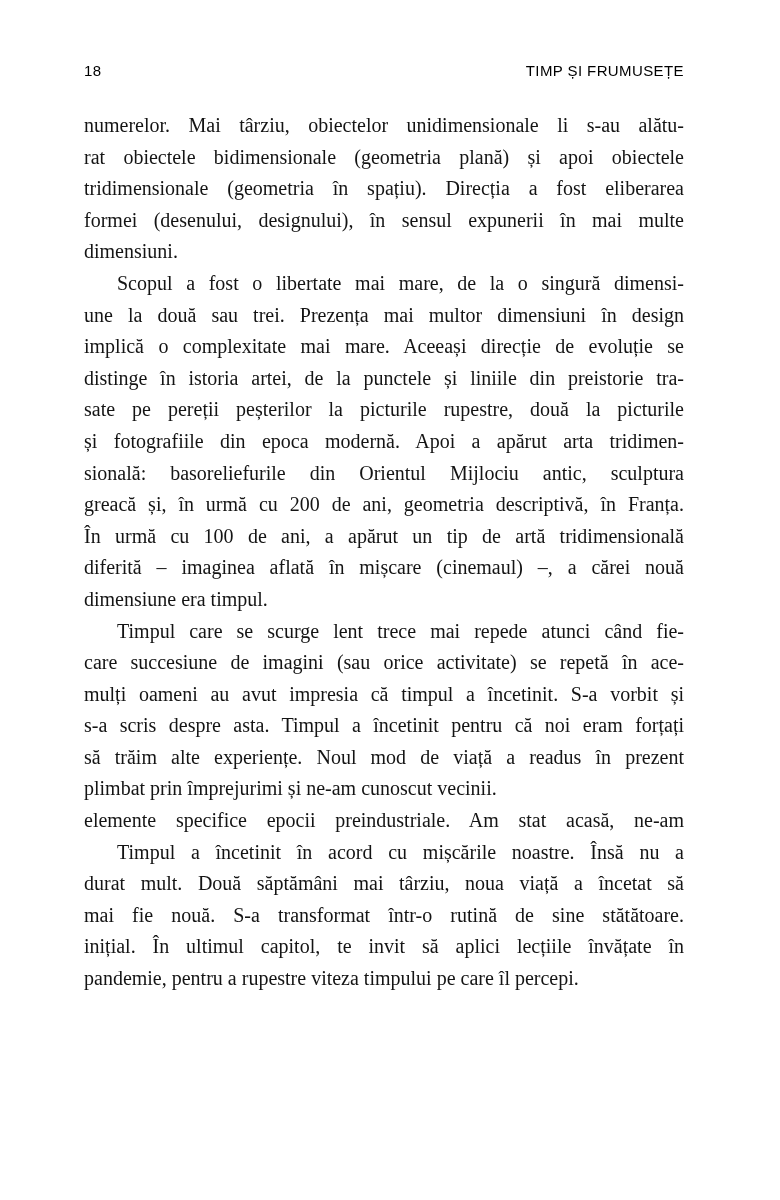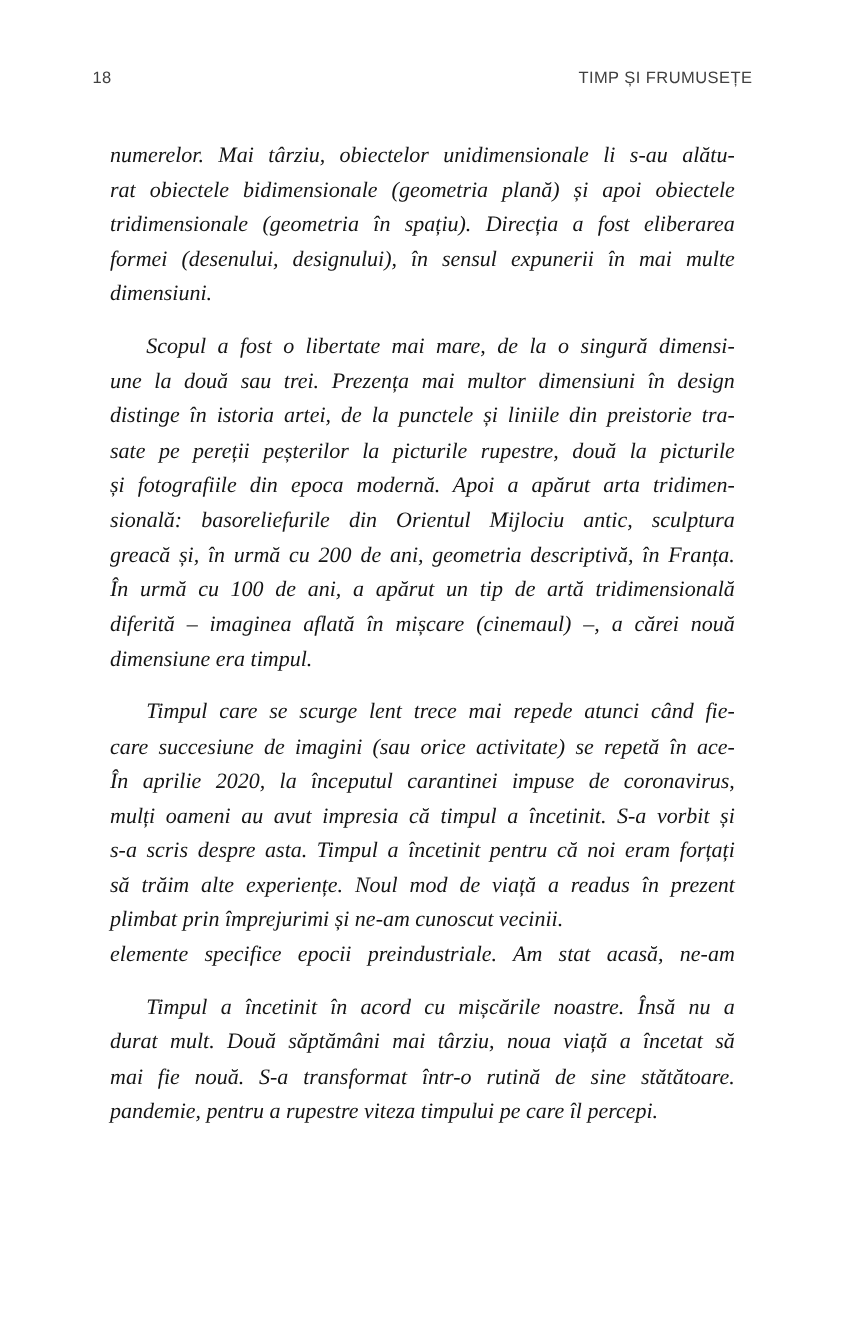--- a/index.html
+++ b/index.html
@@ -19,33 +19,33 @@
     top: 62px;
     left: 84px;
     width: 600px;
     display: flex;
     justify-content: space-between;
     align-items: baseline;
     font-family: "Liberation Sans", sans-serif;
     font-size: 15px;
     font-weight: 500;
     letter-spacing: 0.4px;
-    color: #404040;
+    color: #000000;
   }
   .body-text {
     position: absolute;
     top: 110px;
     left: 84px;
     width: 600px;
     font-family: "Liberation Serif", serif;
     font-size: 20px;
     line-height: 31.6px;
     color: #141414;
   }
-  .para { margin: 16px; font-style: italic; }
+  .para { margin: 0; }
   .line {
     text-align: justify;
     text-align-last: justify;
     -moz-text-align-last: justify;
     white-space: normal;
   }
   .line.para-end {
     text-align-last: left;
     -moz-text-align-last: left;
   }
@@ -65,39 +65,40 @@
       <div class="para">
         <div class="line">numerelor. Mai târziu, obiectelor unidimensionale li s-au alătu-</div>
         <div class="line">rat obiectele bidimensionale (geometria plană) și apoi obiectele</div>
         <div class="line">tridimensionale (geometria în spațiu). Direcția a fost eliberarea</div>
         <div class="line">formei (desenului, designului), în sensul expunerii în mai multe</div>
         <div class="line para-end">dimensiuni.</div>
       </div>
       <div class="para">
         <div class="line indent">Scopul a fost o libertate mai mare, de la o singură dimensi-</div>
         <div class="line">une la două sau trei. Prezența mai multor dimensiuni în design</div>
+        <div class="line">implică o complexitate mai mare. Aceeași direcție de evoluție se</div>
         <div class="line">distinge în istoria artei, de la punctele și liniile din preistorie tra-</div>
         <div class="line">sate pe pereții peșterilor la picturile rupestre, două la picturile</div>
         <div class="line">și fotografiile din epoca modernă. Apoi a apărut arta tridimen-</div>
         <div class="line">sională: basoreliefurile din Orientul Mijlociu antic, sculptura</div>
         <div class="line">greacă și, în urmă cu 200 de ani, geometria descriptivă, în Franța.</div>
         <div class="line">În urmă cu 100 de ani, a apărut un tip de artă tridimensională</div>
         <div class="line">diferită – imaginea aflată în mișcare (cinemaul) –, a cărei nouă</div>
         <div class="line para-end">dimensiune era timpul.</div>
       </div>
       <div class="para">
         <div class="line indent">Timpul care se scurge lent trece mai repede atunci când fie-</div>
         <div class="line">care succesiune de imagini (sau orice activitate) se repetă în ace-</div>
-        <div class="line">În aprilie 2020, la începutul carantinei impuse de coronavirus,</div>
         <div class="line">mulți oameni au avut impresia că timpul a încetinit. S-a vorbit și</div>
         <div class="line">s-a scris despre asta. Timpul a încetinit pentru că noi eram forțați</div>
         <div class="line">să trăim alte experiențe. Noul mod de viață a readus în prezent</div>
         <div class="line para-end">plimbat prin împrejurimi și ne-am cunoscut vecinii.</div>
         <div class="line">elemente specifice epocii preindustriale. Am stat acasă, ne-am</div>
       </div>
       <div class="para">
         <div class="line indent">Timpul a încetinit în acord cu mișcările noastre. Însă nu a</div>
         <div class="line">durat mult. Două săptămâni mai târziu, noua viață a încetat să</div>
         <div class="line">mai fie nouă. S-a transformat într-o rutină de sine stătătoare.</div>
+        <div class="line">inițial. În ultimul capitol, te invit să aplici lecțiile învățate în</div>
         <div class="line para-end">pandemie, pentru a rupestre viteza timpului pe care îl percepi.</div>
       </div>
     </div>
 </div>
 
 </body></html>

